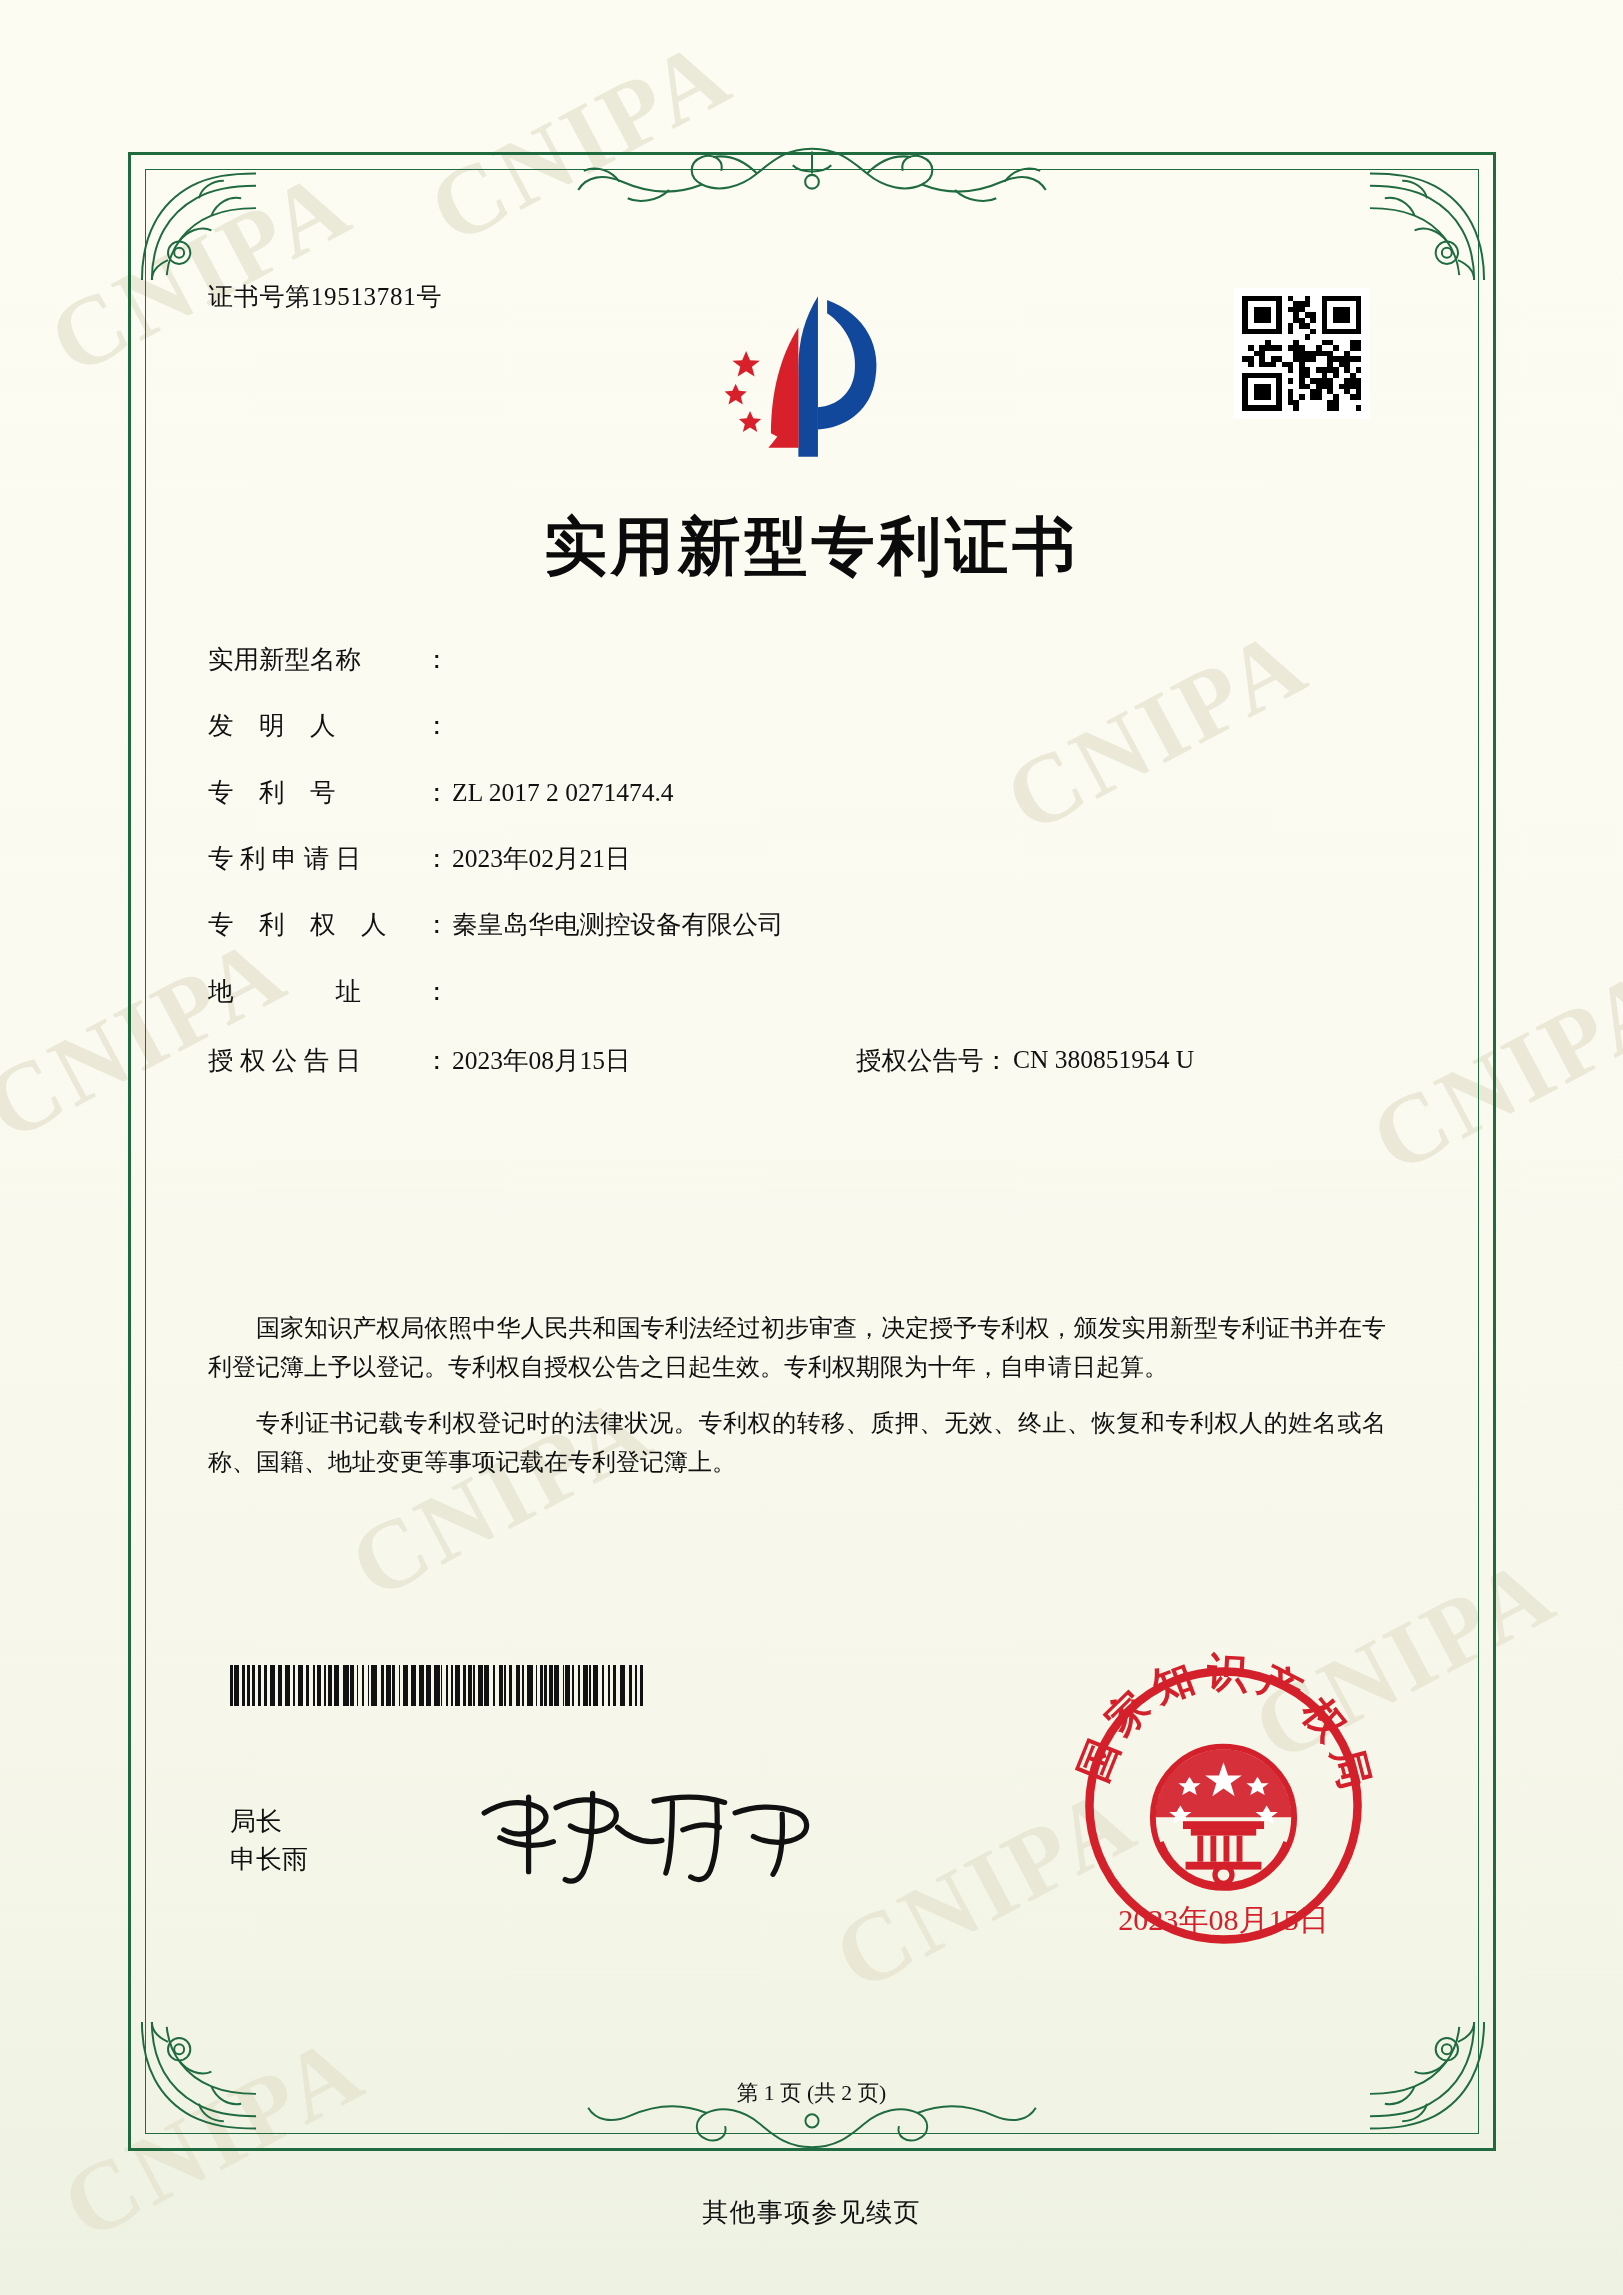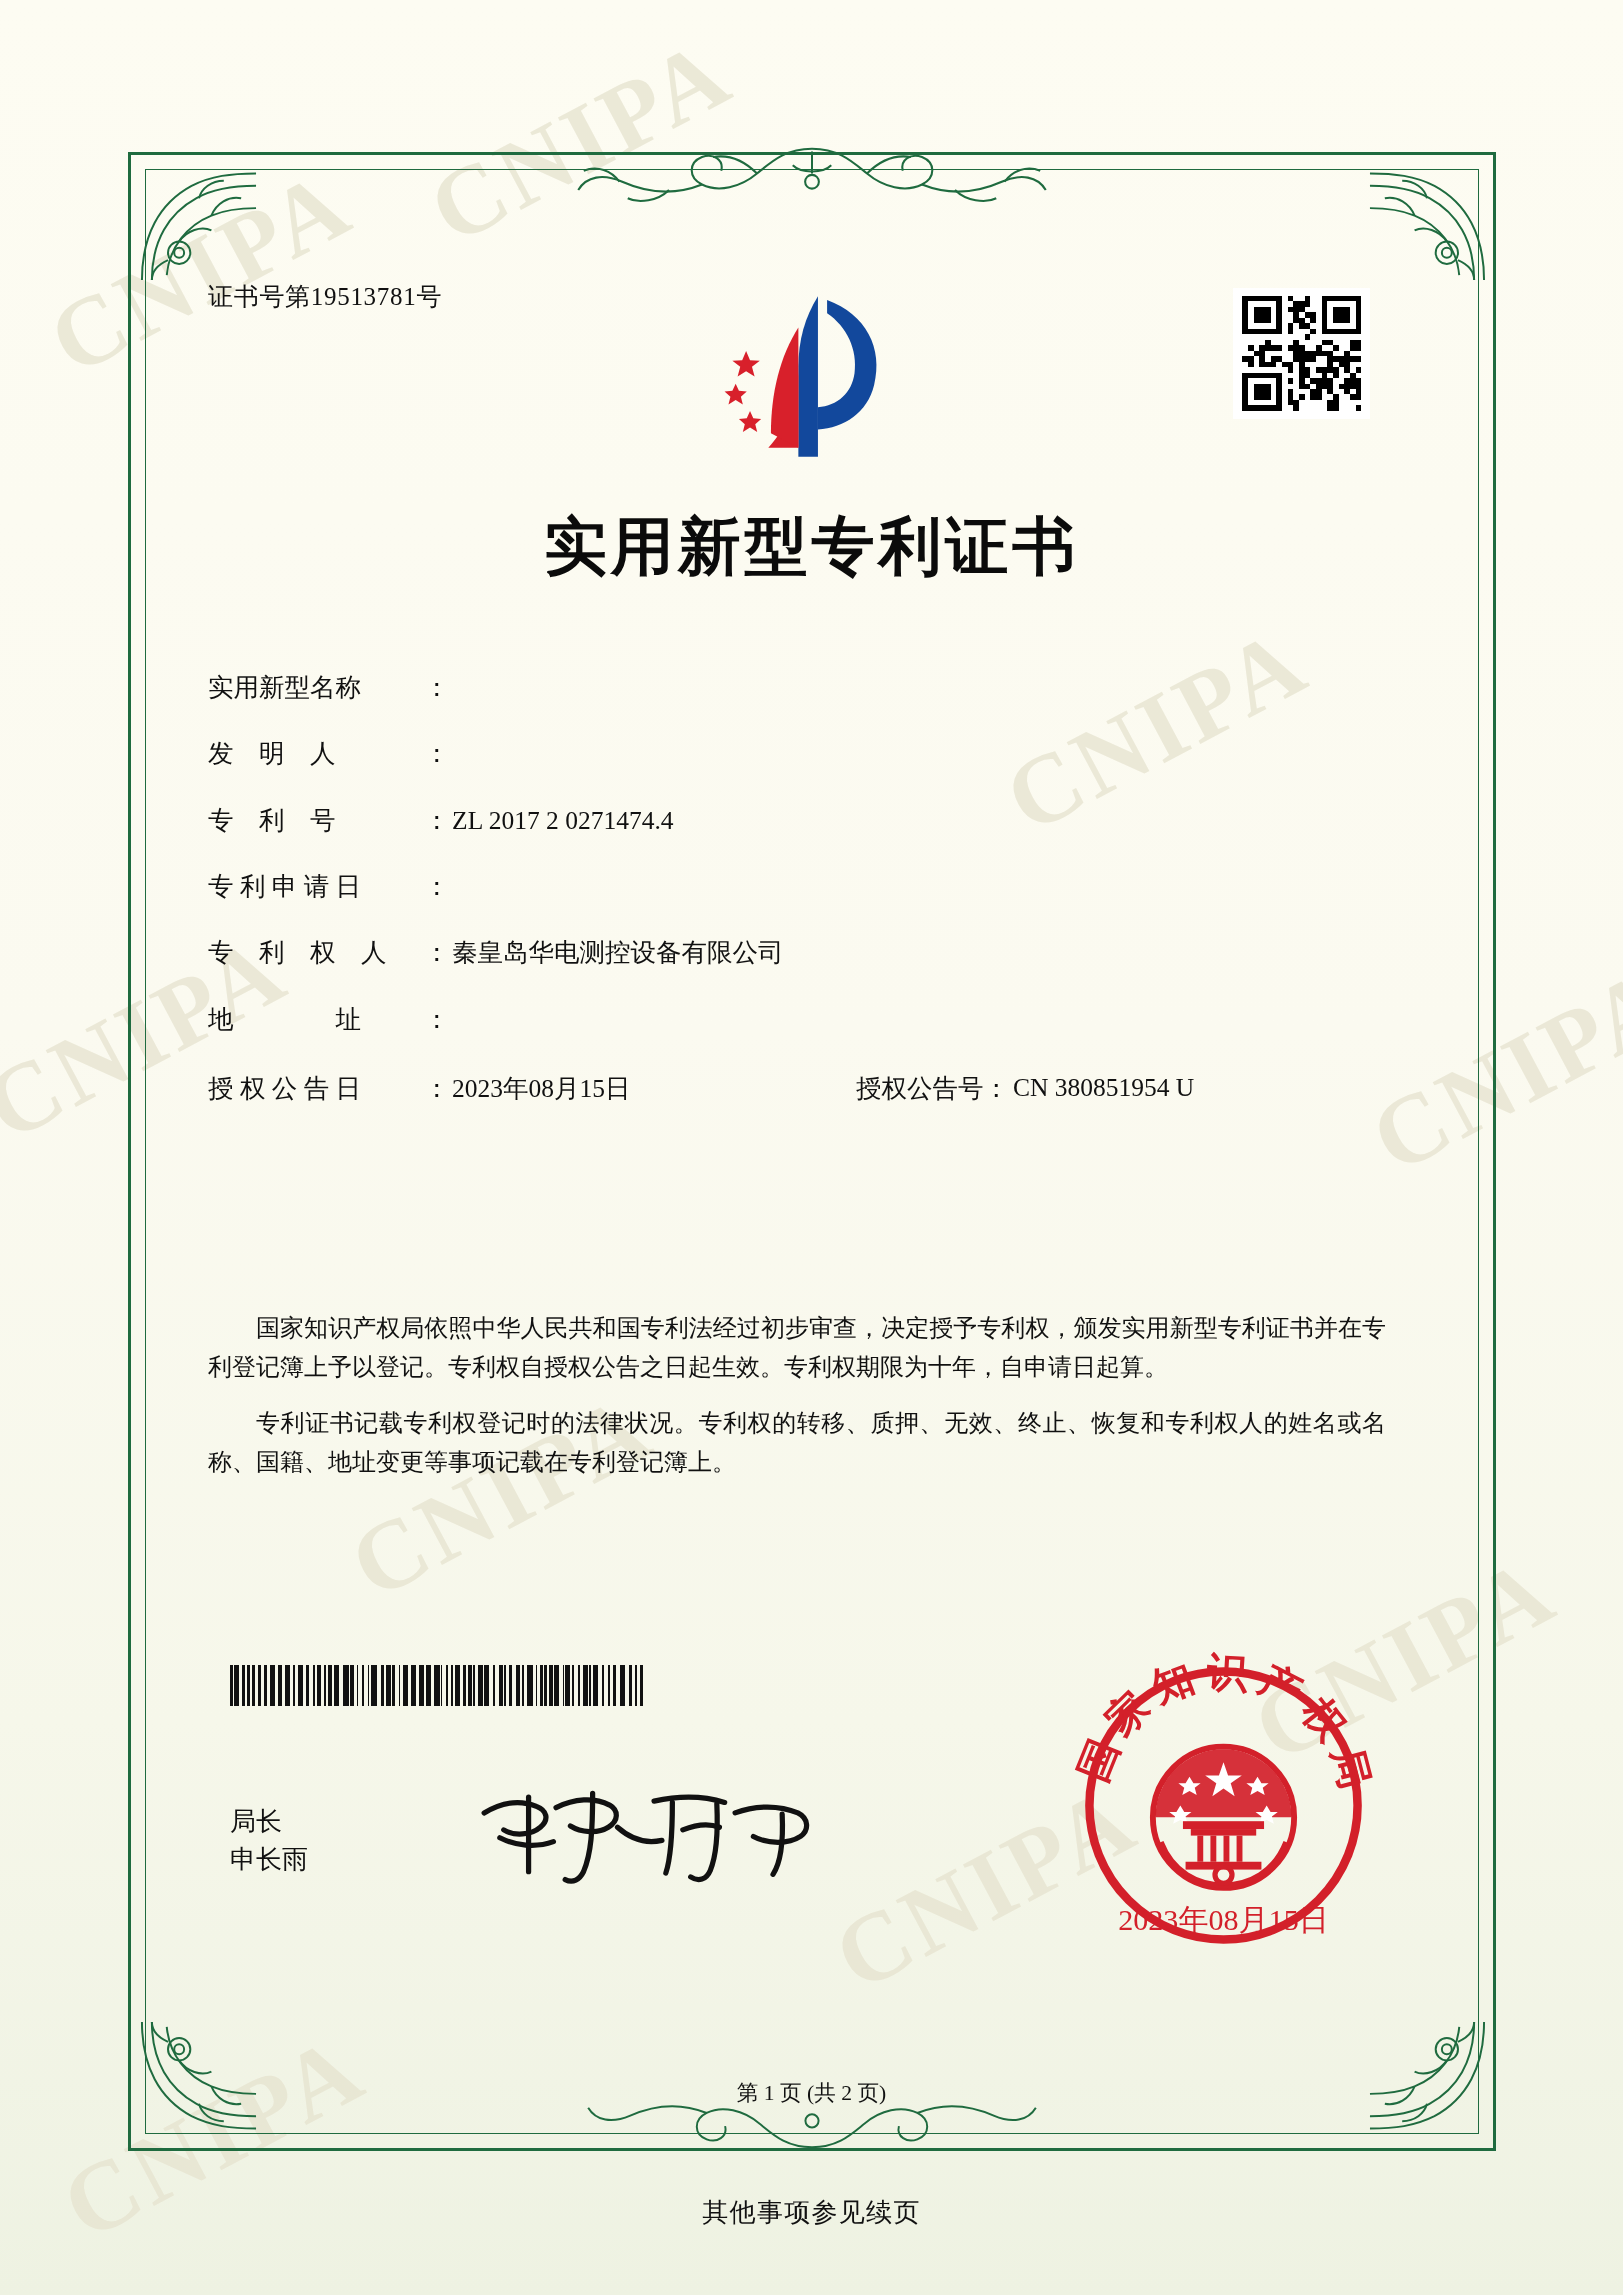--- a/index.html
+++ b/index.html
@@ -131,21 +131,20 @@
     left: 208px; top: 645px;
     width: 1178px;
   }
   .field-row {
     display: flex;
     align-items: flex-end;
     font-size: 25.5px;
     color: #111;
     margin-bottom: 37px;
     line-height: 1.15;
-    margin-top: 28px;
   }
   .field-label {
     width: 216px;
     flex: 0 0 216px;
     display: flex;
     justify-content: space-between;
     letter-spacing: 0;
   }
   .field-colon { margin: 0 2.6px 0 0; }
   .field-value { flex: 1; }
@@ -797,20 +796,21 @@
       <span class="field-colon">：</span>
     </div>
     <div class="field-row">
       <span class="field-label">专　利　号</span>
       <span class="field-colon">：</span>
       <span class="field-value">ZL 2017 2 0271474.4</span>
     </div>
     <div class="field-row">
       <span class="field-label">专 利 申 请 日</span>
       <span class="field-colon">：</span>
+      <span class="field-value">2023年02月21日</span>
     </div>
     <div class="field-row">
       <span class="field-label">专　利　权　人</span>
       <span class="field-colon">：</span>
       <span class="field-value">秦皇岛华电测控设备有限公司</span>
     </div>
     <div class="field-row">
       <span class="field-label">地　　　　址</span>
       <span class="field-colon">：</span>
     </div>

